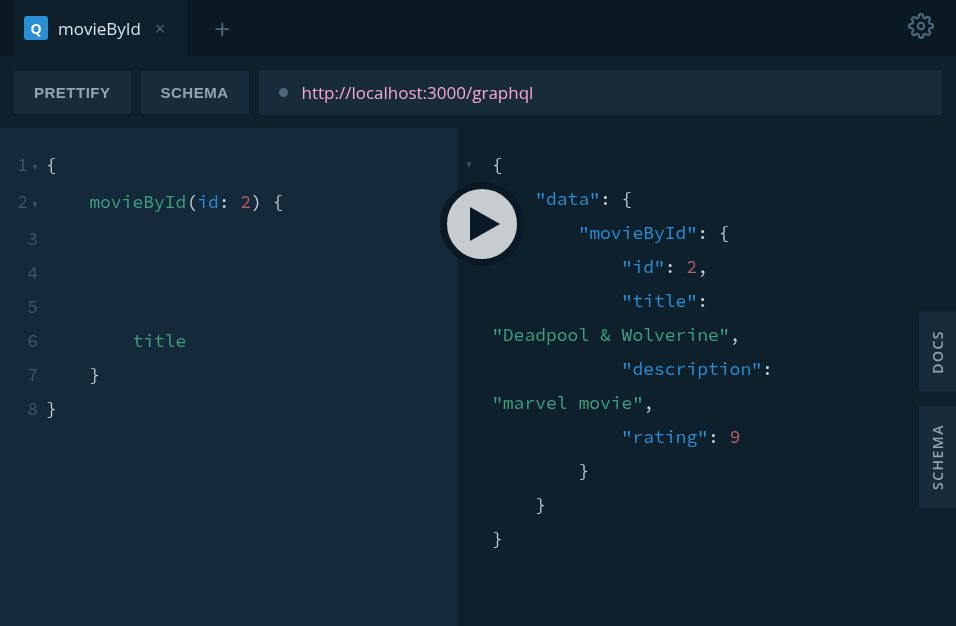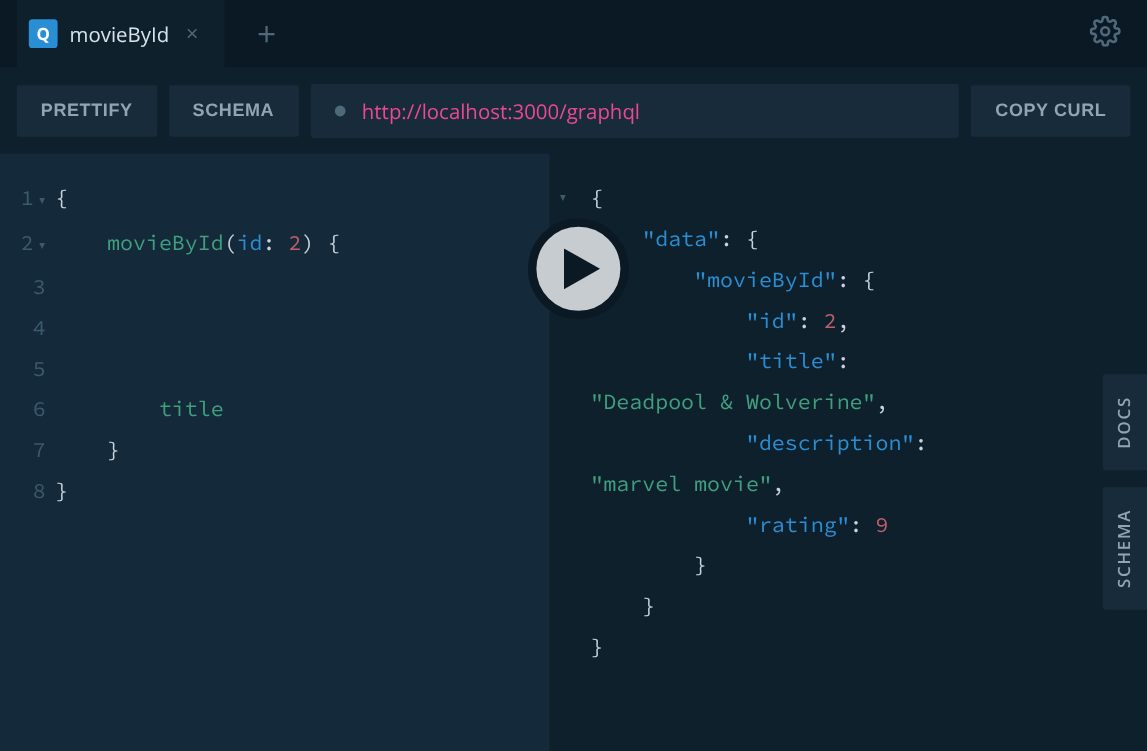--- a/index.html
+++ b/index.html
@@ -95,21 +95,21 @@
   border-radius: 2px;
   gap: 14px;
 }
 .dot {
   width: 9px;
   height: 9px;
   border-radius: 50%;
   background: #4e6a7a;
 }
 .url-text {
-  color: #ec4899;
+  color: #f9a8d4;
   font-size: 17px;
 }
 .workspace {
   display: flex;
   height: calc(100% - 128px);
   position: relative;
 }
 .editor-pane {
   flex: 1;
   padding: 20px 0 20px 0;
@@ -213,21 +213,20 @@
   </div>
 </div>
 
 <div class="toolbar">
   <button class="toolbar-btn">PRETTIFY</button>
   <button class="toolbar-btn">SCHEMA</button>
   <div class="url-bar">
     <div class="dot"></div>
     <span class="url-text">http://localhost:3000/graphql</span>
   </div>
-  <button class="toolbar-btn">COPY CURL</button>
 </div>
 
 <div class="workspace">
   <div class="editor-pane left" id="query-editor">
       <div class="editor-line">
         <div class="gutter">1<span class="fold">▼</span></div>
         <div class="code"><span class="tok-punc">{</span></div>
       </div>
       <div class="editor-line">
         <div class="gutter">2<span class="fold">▼</span></div>

